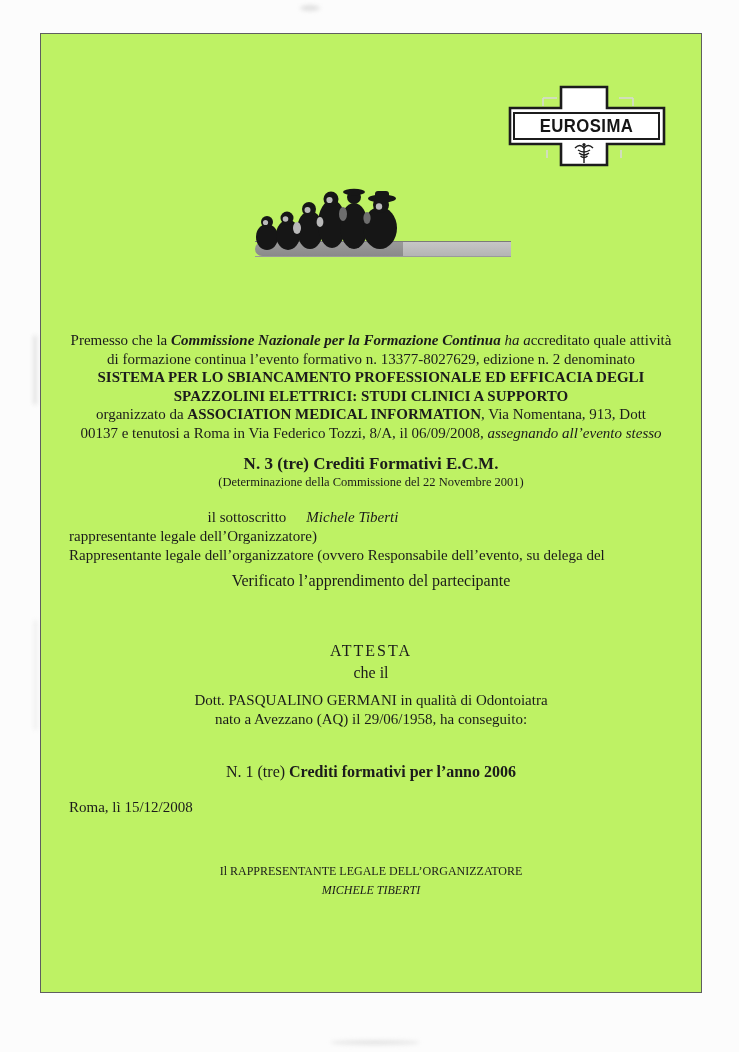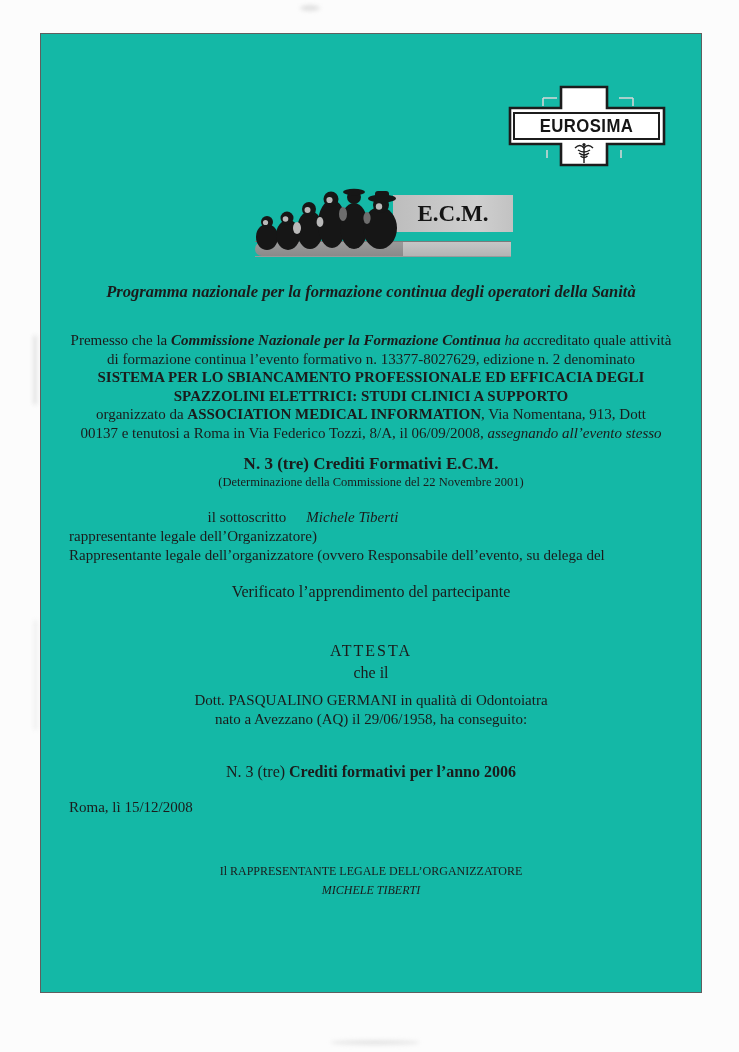--- a/index.html
+++ b/index.html
@@ -4,21 +4,21 @@
 <style>
   html,body{margin:0;padding:0;}
   body{
     width:739px;height:1052px;position:relative;overflow:hidden;
     background:#fcfcfc;
     font-family:"Liberation Serif", serif;
     color:#1b1b1b;
   }
   .frame{
     position:absolute;left:40px;top:33px;width:660px;height:958px;
-    border:1.5px solid #5f5f5f;background:#14b8a6;
+    border:1.5px solid #5f5f5f;background:#bef264;
   }
   .abs{position:absolute;}
   .center{width:100%;text-align:center;}
 
   
   .eurosima{left:462px;top:50px;width:168px;height:88px;}
   .eurosima svg{position:absolute;left:0;top:0;}
   .eurosima-label{
     position:absolute;left:11px;top:29px;width:145px;height:26px;
     display:flex;align-items:center;justify-content:center;
@@ -44,21 +44,21 @@
   .doc-title{top:248px;font-size:16.5px;font-weight:700;font-style:italic;}
   .para{top:297px;font-size:15px;line-height:18.5px;}
   .b{font-weight:700;}
   .i{font-style:italic;}
   .bi{font-weight:700;font-style:italic;}
   .credits-main{top:420px;font-size:17px;font-weight:700;}
   .credits-note{top:441px;font-size:12.5px;}
   .sottoscritto{top:475px;font-size:15px;padding-right:136px;box-sizing:border-box;}
   .sottoscritto .name{margin-left:20px;}
   .representative{left:28px;top:493px;width:600px;font-size:15px;line-height:18.5px;text-align:left;}
-  .verificato{top:549px;font-size:16px;}
+  .verificato{top:538px;font-size:16px;}
   .attesta{top:608px;font-size:16px;font-weight:400;letter-spacing:2px;}
   .cheil{top:630px;font-size:16px;}
   .participant{top:657px;font-size:15px;line-height:19px;}
   .awarded{top:729px;font-size:16px;}
   .place-date{left:28px;top:765px;font-size:15px;text-align:center;}
   .signature{top:828px;font-size:12px;line-height:19px;}
   .signature .sig-name{font-style:italic;}
 
   
   .smudge{position:absolute;border-radius:50%;filter:blur(2px);}
@@ -100,23 +100,20 @@
       </g>
     </svg>
     <span class="eurosima-label">EUROSIMA</span>
   </div>
 
   <div class="abs ecm">
     <div class="ecm-bar">
       <div class="ecm-bar-left"></div>
       <div class="ecm-bar-right"></div>
     </div>
-    <div class="ecm-banner">
-      <span class="ecm-label">E.C.M.</span>
-    </div>
     <svg class="ecm-people" width="162" height="68" viewBox="0 0 162 68">
       <g fill="#161616">
         <ellipse cx="14" cy="53" rx="11" ry="13"></ellipse>
           <circle cx="14" cy="38" r="6"></circle>
         <ellipse cx="35" cy="51" rx="12" ry="15"></ellipse>
           <circle cx="34" cy="34" r="6.5"></circle>
         <ellipse cx="57" cy="46" rx="13" ry="19"></ellipse>
           <circle cx="56" cy="25" r="7"></circle>
         <ellipse cx="79" cy="40" rx="14" ry="24"></ellipse>
           <circle cx="78" cy="15" r="7.5"></circle>
@@ -137,21 +134,20 @@
         <ellipse cx="44" cy="44" rx="4" ry="6"></ellipse>
         <ellipse cx="67" cy="38" rx="3.4" ry="5"></ellipse>
       </g>
       <g fill="#6d6d6d">
         <ellipse cx="90" cy="30" rx="4" ry="7"></ellipse>
         <ellipse cx="114" cy="34" rx="3.6" ry="6"></ellipse>
       </g>
     </svg>
   </div>
 
-  <div class="abs center doc-title">Programma nazionale per la formazione continua degli operatori della Sanità</div>
 
   <div class="abs center para">
     <div><span>Premesso che la </span><span class="bi">Commissione Nazionale per la Formazione Continua</span><span class="i"> ha a</span><span>ccreditato quale attività</span></div>
     <div>di formazione continua l’evento formativo n. 13377-8027629, edizione n. 2 denominato</div>
     <div class="b">SISTEMA PER LO SBIANCAMENTO PROFESSIONALE ED EFFICACIA DEGLI</div>
     <div class="b">SPAZZOLINI ELETTRICI: STUDI CLINICI A SUPPORTO</div>
     <div><span>organizzato da </span><span class="b">ASSOCIATION MEDICAL INFORMATION</span><span>, Via Nomentana, 913, Dott</span></div>
     <div><span>00137 e tenutosi a Roma in Via Federico Tozzi, 8/A, il 06/09/2008, </span><span class="i">assegnando all’evento stesso</span></div>
   </div>
 
@@ -169,21 +165,21 @@
   <div class="abs center verificato">Verificato l’apprendimento del partecipante</div>
   <div class="abs center attesta">ATTESTA</div>
   <div class="abs center cheil">che il</div>
 
   <div class="abs center participant">
     <div>Dott. PASQUALINO GERMANI in qualità di Odontoiatra</div>
     <div>nato a Avezzano (AQ)  il 29/06/1958, ha conseguito:</div>
   </div>
 
   <div class="abs center awarded">
-    <span>N. 3 (tre) </span><span class="b">Crediti formativi  per l’anno 2006</span>
+    <span>N. 1 (tre) </span><span class="b">Crediti formativi  per l’anno 2006</span>
   </div>
 
   <div class="abs place-date">Roma, lì 15/12/2008</div>
 
   <div class="abs center signature">
     <div>Il RAPPRESENTANTE LEGALE DELL’ORGANIZZATORE</div>
     <div class="sig-name">MICHELE TIBERTI</div>
   </div>
 
 </div>

